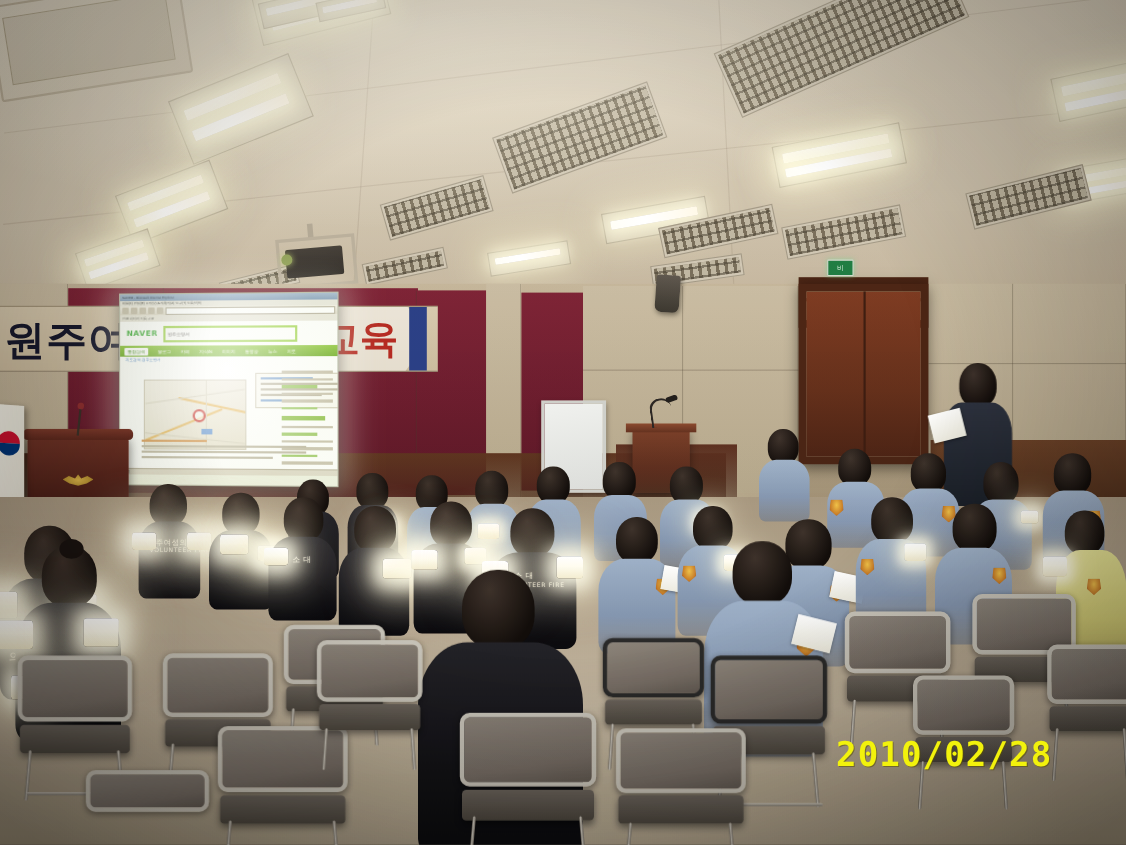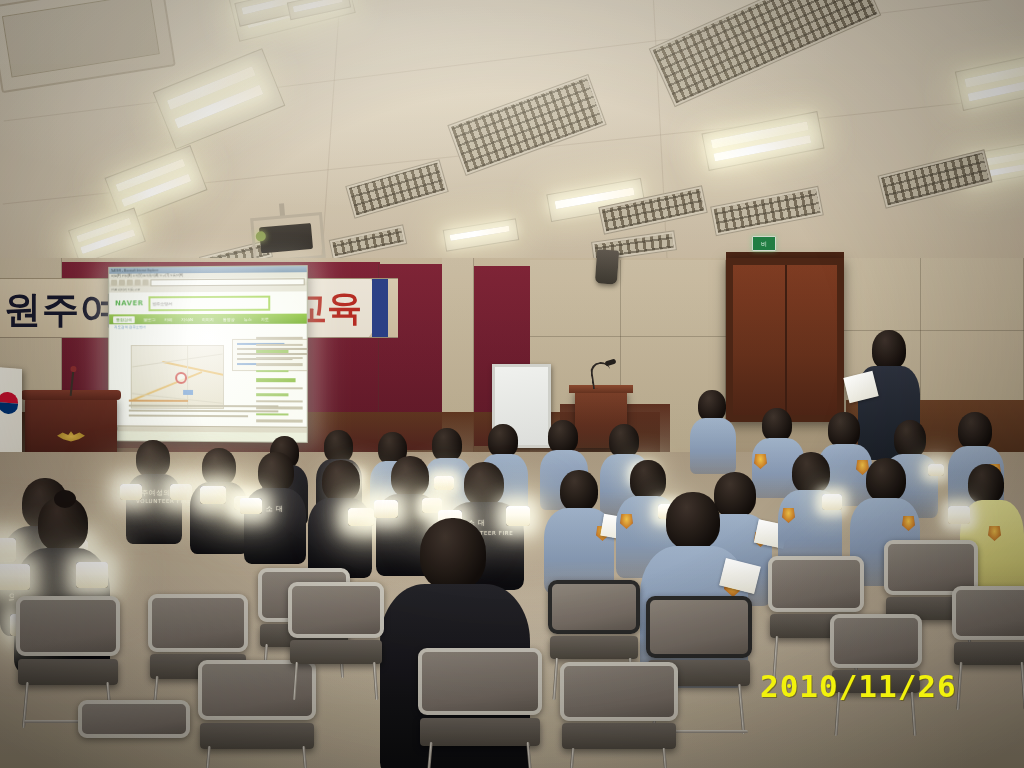--- a/index.html
+++ b/index.html
@@ -879,14 +879,14 @@
   <div class="chair" style="left:830px;top:614px;width:92px;height:96px;">
     <div class="back"></div>
       <div class="seat"></div>
     <div class="leg" style="left:6px;top:78px;height:44px;transform:rotate(4deg);"></div>
     <div class="leg" style="left:82px;top:78px;height:44px;transform:rotate(-4deg);"></div>
   </div>
 
   <div class="vignette"></div>
   <div class="warmcast"></div>
 
-  <div class="datestamp">2010/11/26</div>
+  <div class="datestamp">2010/02/28</div>
 </div>
 
 </body></html>

